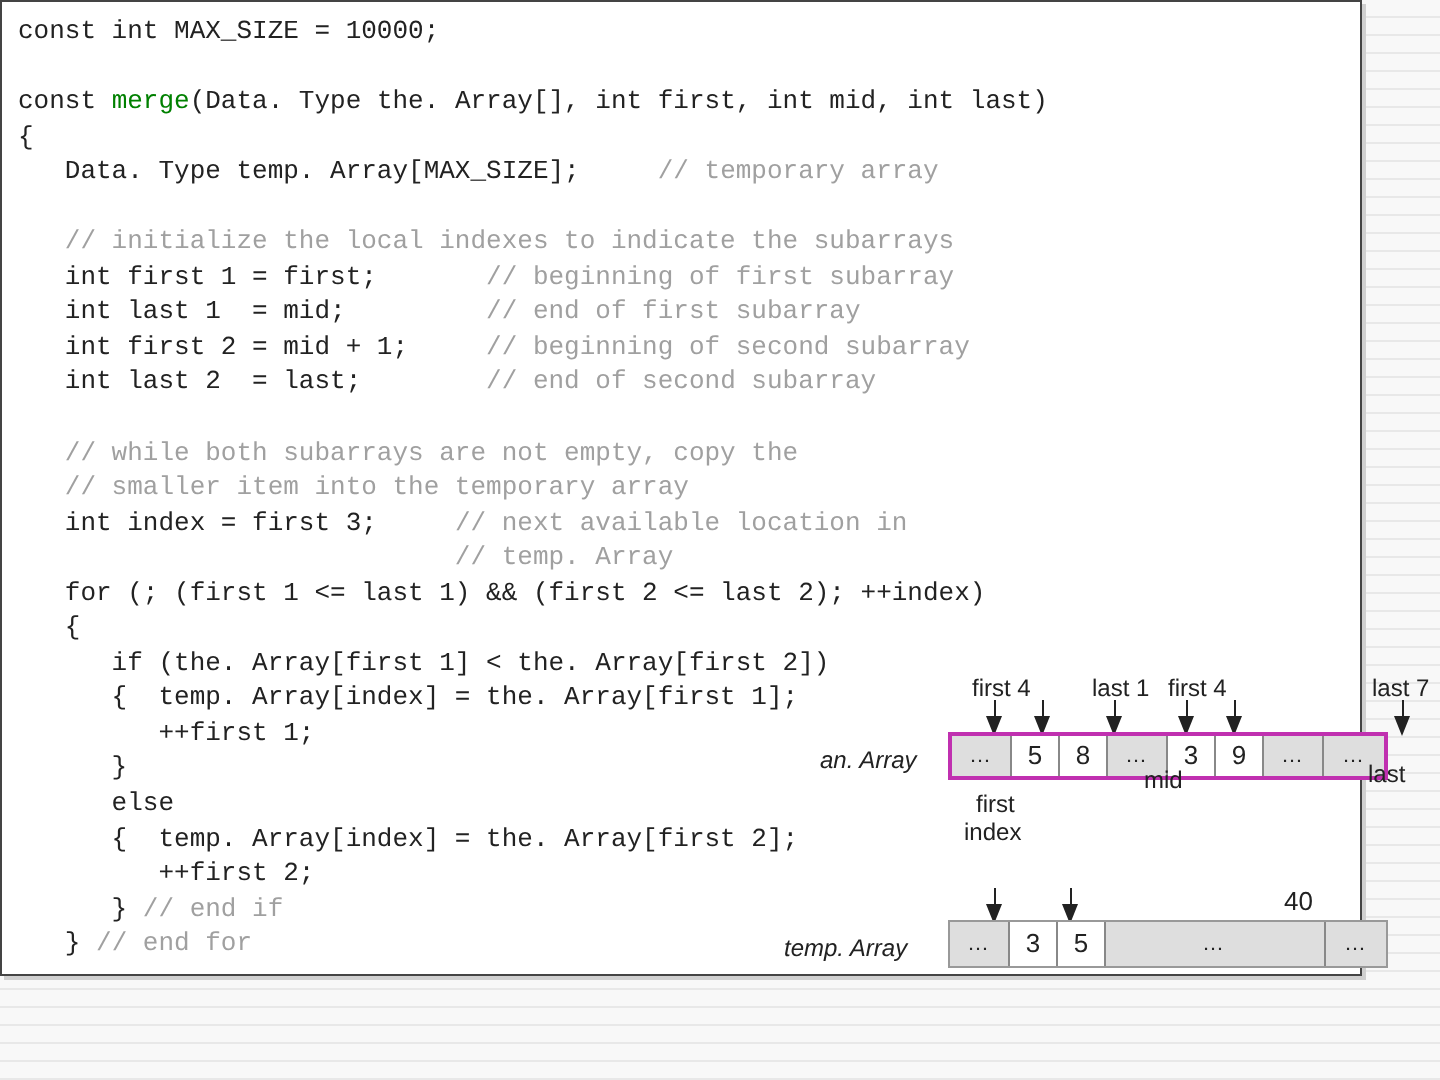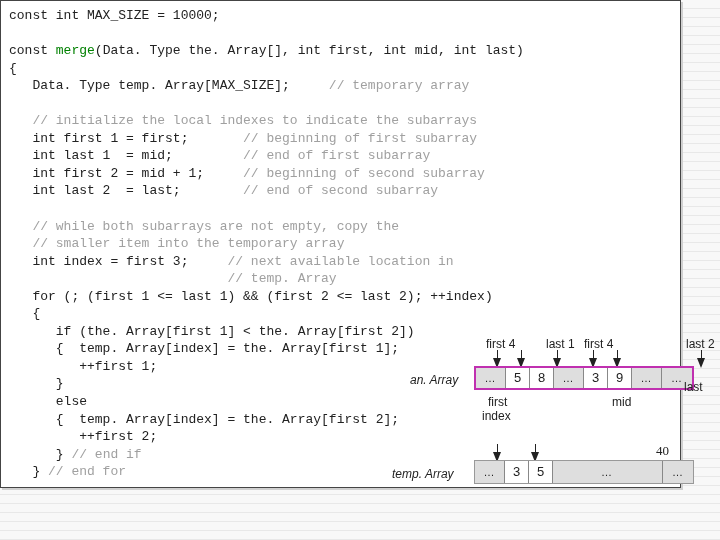--- a/index.html
+++ b/index.html
@@ -101,21 +101,21 @@
 <span class="plain">      {  temp. Array[index] = the. Array[first 2];</span>
 <span class="plain">         ++first 2;</span>
 <span class="plain">      } </span><span class="comment">// end if</span>
 <span class="plain">   } </span><span class="comment">// end for</span></div>
 
 <div class="diagram">
 
   <span class="lbl" style="left:64px; top:0px;">first 4</span>
   <span class="lbl" style="left:124px; top:0px;">last 1</span>
   <span class="lbl" style="left:162px; top:0px;">first 4</span>
-  <span class="lbl" style="left:264px; top:0px;">last 2</span>
+  <span class="lbl" style="left:264px; top:0px;">last 7</span>
 
   <div class="arrow-stick" style="left:75px; top:14px; height:10px;"></div>
   <div class="arrow-down" style="left:71px; top:22px;"></div>
   <div class="arrow-stick" style="left:99px; top:14px; height:10px;"></div>
   <div class="arrow-down" style="left:95px; top:22px;"></div>
   <div class="arrow-stick" style="left:135px; top:14px; height:10px;"></div>
   <div class="arrow-down" style="left:131px; top:22px;"></div>
   <div class="arrow-stick" style="left:171px; top:14px; height:10px;"></div>
   <div class="arrow-down" style="left:167px; top:22px;"></div>
   <div class="arrow-stick" style="left:195px; top:14px; height:10px;"></div>
@@ -131,32 +131,32 @@
     <div class="cell">8</div>
     <div class="cell dots">…</div>
     <div class="cell">3</div>
     <div class="cell">9</div>
     <div class="cell dots">…</div>
     <div class="cell dots">…</div>
   </div>
 
   <span class="lbl" style="left:66px; top:58px;">first</span>
   <span class="lbl" style="left:60px; top:72px;">index</span>
-  <span class="lbl" style="left:150px; top:58px;margin-left:40px;">mid</span>
+  <span class="lbl" style="left:150px; top:46px;">mid</span>
   <span class="lbl" style="left:262px; top:43px;">last</span>
 
   <span class="rowlabel" style="left:-30px; top:130px;">temp. Array</span>
 
   <div class="arrow-stick" style="left:75px;  top:108px; height:10px;"></div>
   <div class="arrow-down" style="left:71px;  top:116px;"></div>
   <div class="arrow-stick" style="left:113px; top:108px; height:10px;"></div>
   <div class="arrow-down" style="left:109px; top:116px;"></div>
 
   <div class="array-row gray-row" style="left:52px; top:124px; border:1px solid #999;">
     <div class="cell dots">…</div>
     <div class="cell">3</div>
     <div class="cell">5</div>
     <div class="cell dotsw">…</div>
     <div class="cell dots">…</div>
   </div>
 
-  <span class="pagenum" style="left:234px; top:106px;font-family:Liberation Serif, serif;">40</span>
+  <span class="pagenum" style="left:220px; top:106px;">40</span>
 </div>
 
 </body></html>

